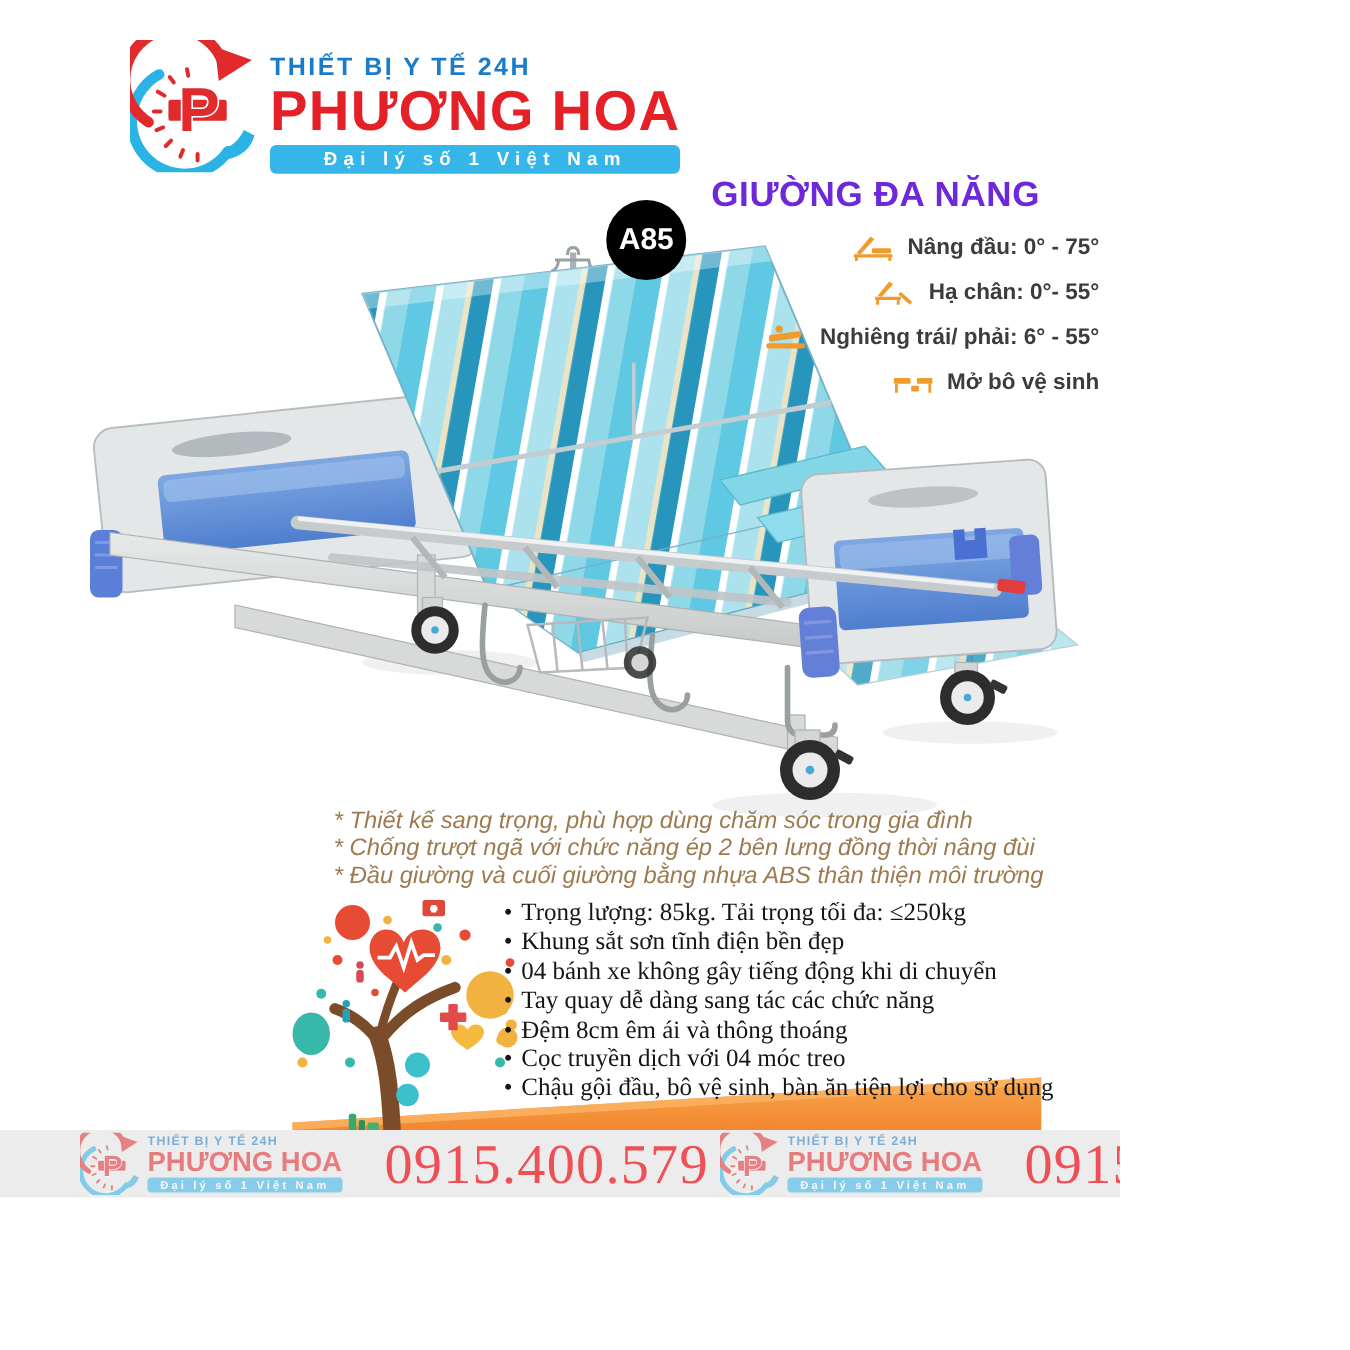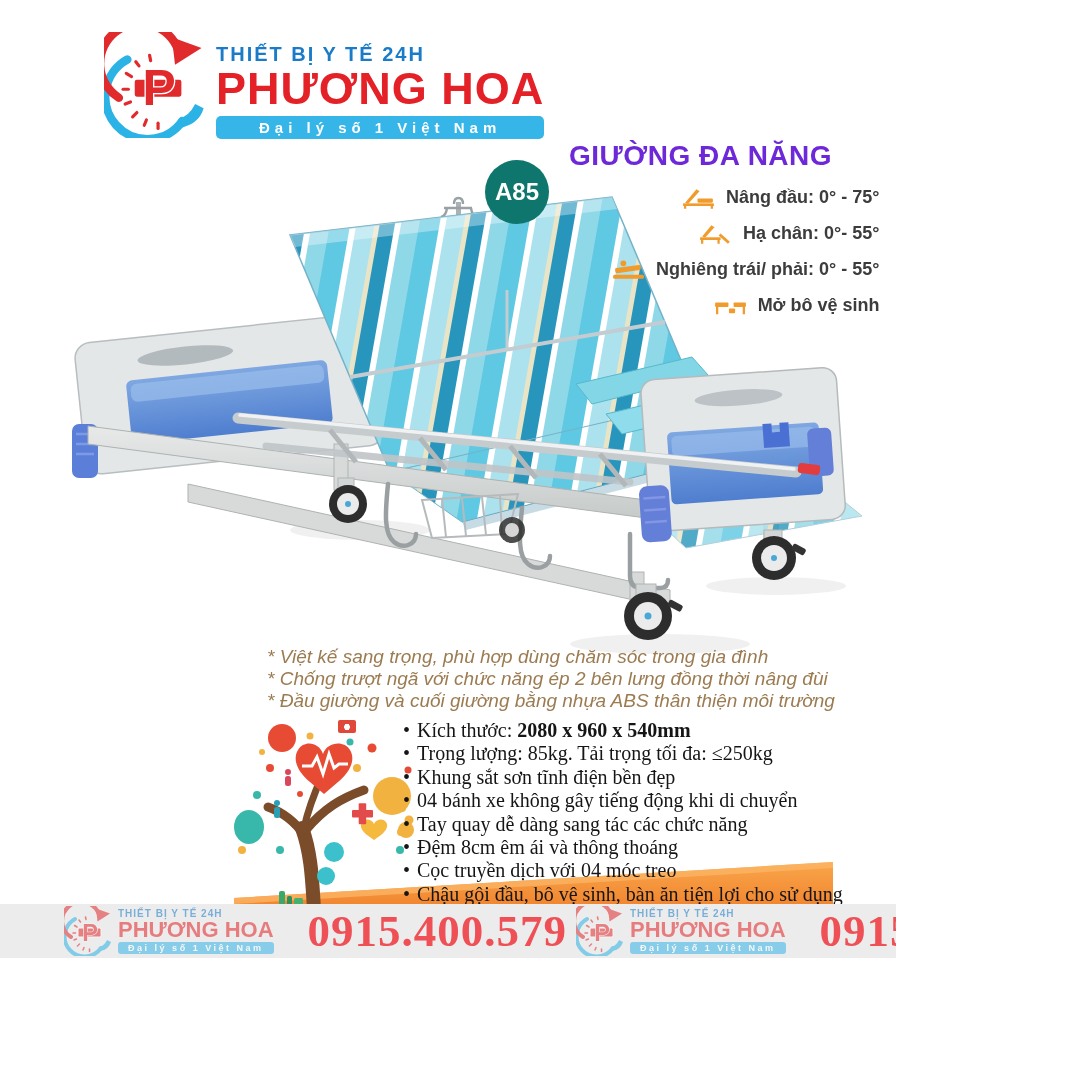--- a/index.html
+++ b/index.html
@@ -12,21 +12,21 @@
   .logo-text{display:flex;flex-direction:column;padding-top:11px;}
   .logo-tagline{color:#1a7cc8;font-weight:700;font-size:20px;letter-spacing:2px;white-space:nowrap;}
   .logo-name{color:#e42127;font-weight:700;font-size:45px;line-height:1.02;letter-spacing:1px;white-space:nowrap;}
   .logo-pill{margin-top:4px;background:#35b5e8;color:#fff;font-weight:700;font-size:15px;
              letter-spacing:5px;text-align:center;border-radius:5px;padding:3px 2px;white-space:nowrap;}
 
   
   .product-title{position:absolute;left:569px;top:140px;font-size:28px;font-weight:700;color:#6d28d9;
                  letter-spacing:.5px;z-index:6;white-space:nowrap;}
   .model-badge{position:absolute;left:485px;top:160px;width:64px;height:64px;border-radius:50%;
-               background:#0f766e;color:#fff;font-weight:700;font-size:24px;display:flex;
+               background:#000000;color:#fff;font-weight:700;font-size:24px;display:flex;
                align-items:center;justify-content:center;z-index:6;}
   .features{position:absolute;left:610px;top:186px;display:flex;flex-direction:column;gap:13px;z-index:6;}
   .feature{display:flex;align-items:center;gap:9px;height:23px;justify-content:flex-end;}
   .feature svg{width:37px;height:25px;flex:0 0 auto;}
   .feature-label{font-size:18px;font-weight:700;color:#3c3c3c;white-space:nowrap;}
 
   
   .bed-svg{position:absolute;left:70px;top:178px;width:860px;height:480px;z-index:1;}
   .ribbon-svg{position:absolute;left:0;top:855px;width:1080px;height:60px;z-index:2;}
   .tree-svg{position:absolute;left:222px;top:710px;width:205px;height:200px;z-index:3;}
@@ -45,21 +45,21 @@
   .footer-group{position:absolute;top:0;height:54px;display:flex;align-items:center;}
   .fg-1{left:64px;}
   .fg-2{left:576px;}
   .footer-logo{display:flex;align-items:center;gap:4px;opacity:.55;}
   .footer-logo .logo-mark{width:50px;height:50px;}
   .fl-col{display:flex;flex-direction:column;}
   .fl-tagline{color:#1a7cc8;font-weight:700;font-size:10px;letter-spacing:1px;white-space:nowrap;}
   .fl-name{color:#e42127;font-weight:700;font-size:22px;line-height:1.02;white-space:nowrap;}
   .fl-pill{margin-top:1px;background:#35b5e8;color:#fff;font-weight:700;font-size:9px;letter-spacing:2.5px;
            text-align:center;border-radius:3px;padding:1px 2px;white-space:nowrap;}
-  .phone{font-family:"Liberation Serif","DejaVu Serif",serif;font-weight:700;font-size:45px;
+  .phone{font-family:"Liberation Serif","DejaVu Serif",serif;font-weight:400;font-size:45px;
          color:#ee5056;margin-left:34px;letter-spacing:1px;white-space:nowrap;}
 </style>
 </head>
 <body>
 
 <svg width="0" height="0" style="position:absolute">
   <symbol id="logomark" viewBox="0 0 100 100">
     <path d="M22 26 A40 40 0 1 0 74 84" fill="none" stroke="#2cb3e6" stroke-width="8" stroke-linecap="round"></path>
     <path d="M74 90 q16 -4 20 -18 l-8 -4 q-6 12 -16 14 z" fill="#2cb3e6"></path>
     <path d="M14 62 A38 38 0 1 1 70 17" fill="none" stroke="#e02a2c" stroke-width="8" stroke-linecap="round"></path>
@@ -119,21 +119,21 @@
       <span class="feature-label">Hạ chân: 0°- 55°</span>
     </div>
     <div class="feature">
       <svg viewBox="0 0 36 24">
         <g fill="#f09b2c">
           <rect x="5" y="9" width="25" height="5" rx="1.5" transform="rotate(-8 18 12)"></rect>
           <rect x="3" y="17" width="30" height="4" rx="1.5"></rect>
           <circle cx="13" cy="6" r="2.8"></circle>
         </g>
       </svg>
-      <span class="feature-label">Nghiêng trái/ phải: 0° - 55°</span>
+      <span class="feature-label">Nghiêng trái/ phải: 6° - 55°</span>
     </div>
     <div class="feature">
       <svg viewBox="0 0 36 24">
         <g fill="#f09b2c" stroke="#f09b2c">
           <rect x="3" y="9" width="13" height="4.5" rx="1" stroke="none"></rect>
           <rect x="21" y="9" width="12" height="4.5" rx="1" stroke="none"></rect>
           <rect x="16.5" y="15" width="6" height="4.5" rx="1" stroke="none"></rect>
           <path d="M5 13.5 v7 M31 13.5 v7" fill="none" stroke-width="2.2"></path>
         </g>
       </svg>
@@ -330,27 +330,26 @@
         <circle cx="179" cy="122" r="4"></circle>
       </g>
     <g>
       <rect x="57" y="181" width="6" height="15" rx="2" fill="#3aa86a"></rect>
       <rect x="65" y="186" width="5" height="10" rx="1.5" fill="#2f8f5a"></rect>
       <rect x="72" y="188" width="9" height="8" rx="1.5" fill="#46b070"></rect>
     </g>
   </svg>
 
   <div class="highlights">
-    <div>* Việt kế sang trọng, phù hợp dùng chăm sóc trong gia đình</div>
+    <div>* Thiết kế sang trọng, phù hợp dùng chăm sóc trong gia đình</div>
     <div>* Chống trượt ngã với chức năng ép 2 bên lưng đồng thời nâng đùi</div>
     <div>* Đầu giường và cuối giường bằng nhựa ABS thân thiện môi trường</div>
   </div>
 
   <div class="specs">
-    <div class="spec-row"><span class="spec-bullet">•</span><span>Kích thước:  </span><span class="spec-b">2080 x 960 x 540mm</span></div>
     <div class="spec-row"><span class="spec-bullet">•</span><span>Trọng lượng: 85kg. Tải trọng tối đa: ≤250kg</span></div>
     <div class="spec-row"><span class="spec-bullet">•</span><span>Khung sắt sơn tĩnh điện bền đẹp</span></div>
     <div class="spec-row"><span class="spec-bullet">•</span><span>04 bánh xe không gây tiếng động khi di chuyển</span></div>
     <div class="spec-row"><span class="spec-bullet">•</span><span>Tay quay dễ dàng sang tác các chức năng</span></div>
     <div class="spec-row"><span class="spec-bullet">•</span><span>Đệm 8cm êm ái và thông thoáng</span></div>
     <div class="spec-row"><span class="spec-bullet">•</span><span>Cọc truyền dịch với 04 móc treo</span></div>
     <div class="spec-row"><span class="spec-bullet">•</span><span>Chậu gội đầu, bô vệ sinh, bàn ăn tiện lợi cho sử dụng</span></div>
   </div>
 
   <div class="footer">

